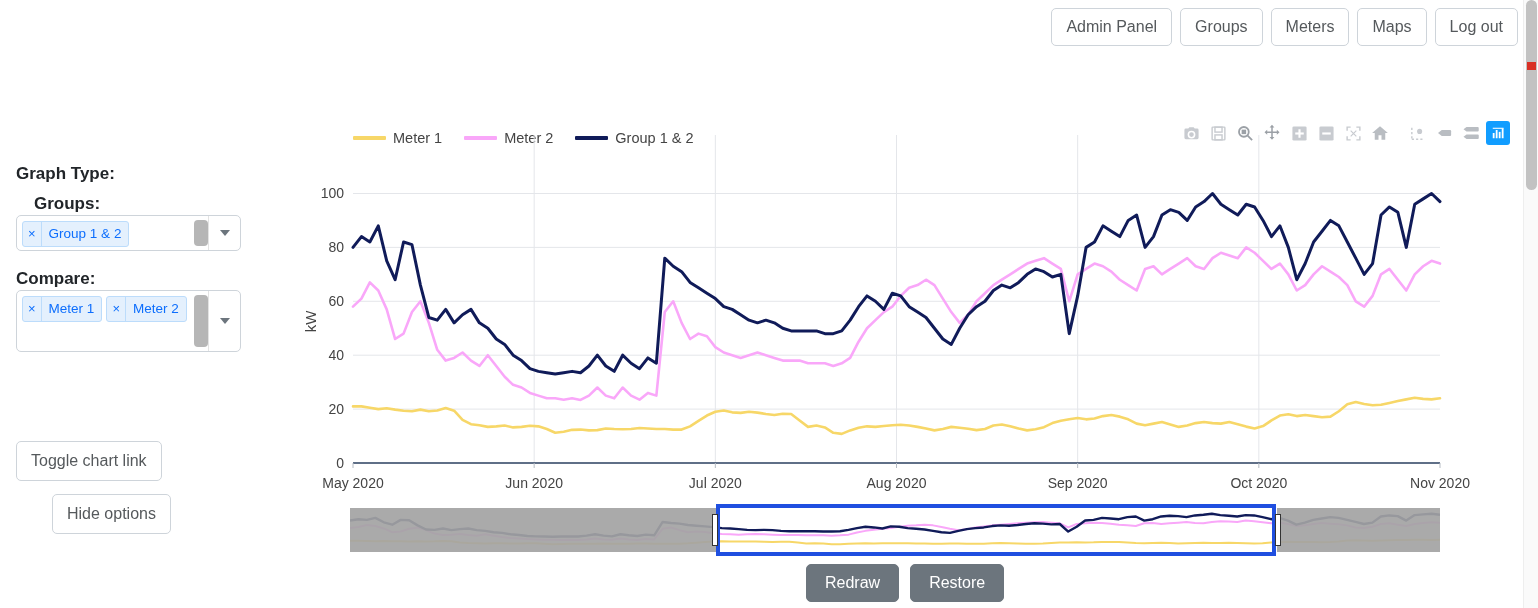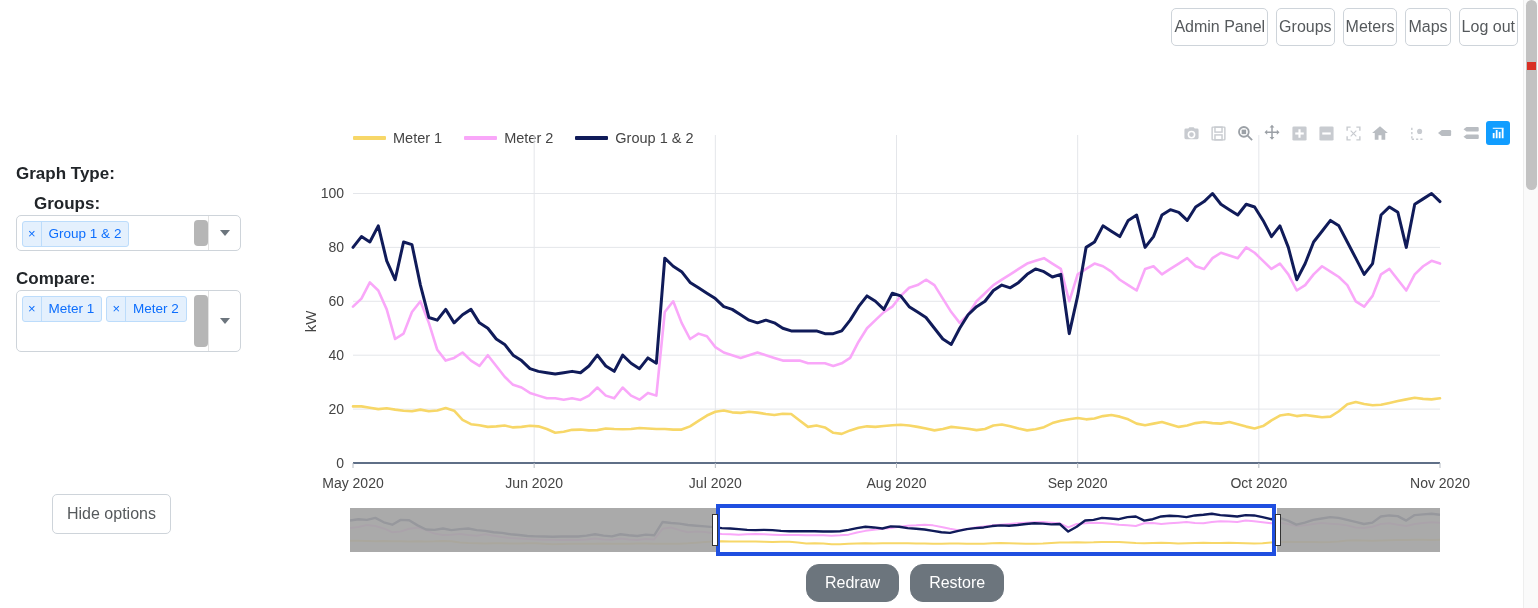--- a/index.html
+++ b/index.html
@@ -17,21 +17,21 @@
     position: absolute; top: 8px; right: 20px;
     display: flex; gap: 8px; z-index: 30;
   }
   .nav-btn {
     background: #ffffff;
     border: 1px solid #ced4da;
     border-radius: 5px;
     color: #55595c;
     font-size: 16px;
     line-height: 1;
-    padding: 10px 2px;
+    padding: 10px 14px;
     cursor: pointer;
     white-space: nowrap;
     font-family: "Liberation Sans", sans-serif;
   }
 
   
   .scrollbar {
     position: absolute; top: 0; right: 0; width: 15px; height: 608px;
     background: #fafafa; border-left: 1px solid #eeeeee;
   }
@@ -152,21 +152,21 @@
     cursor: move;
   }
   .rs-grip { position: absolute; top: 6px; width: 6px; height: 32px;
              background: #ffffff; border: 1px solid #333333; cursor: ew-resize; }
 
   
   .bottom-btns {
     position: absolute; left: 806px; top: 564px; display: flex; gap: 11px;
   }
   .grey-btn {
-    background: #6c757d; border: 1px solid #6c757d; border-radius: 13px;
+    background: #6c757d; border: 1px solid #6c757d; border-radius: 5px;
     color: #ffffff; font-size: 16px; padding: 9px 18px; cursor: pointer;
     font-family: "Liberation Sans", sans-serif;
   }
 </style>
 </head>
 <body>
 
 <div id="app">
 
   <div class="topnav">
@@ -211,20 +211,21 @@
         </span>
       </div>
       <div class="ms-scroll">
           <i></i>
         </div>
       <div class="ms-caret">
         <span class="caret-dn"></span>
       </div>
     </div>
 
+    <button class="side-btn" id="btn-toggle">Toggle chart link</button>
     <button class="side-btn" id="btn-hide">Hide options</button>
   </div>
 
   <div class="chart-wrap">
 
     <div class="legend">
       <div class="legend-item">
         <span class="legend-swatch" id="sw0" style="background: rgb(247, 215, 104);"></span>
         <span class="legend-text">Meter 1</span>
       </div>

